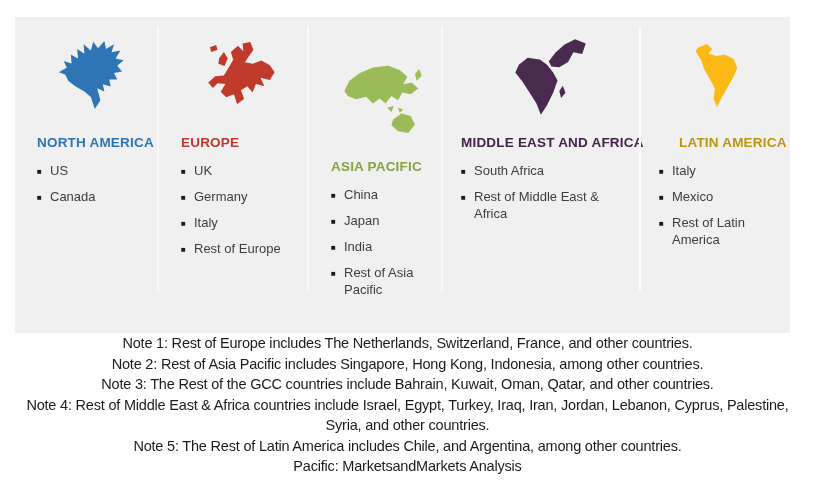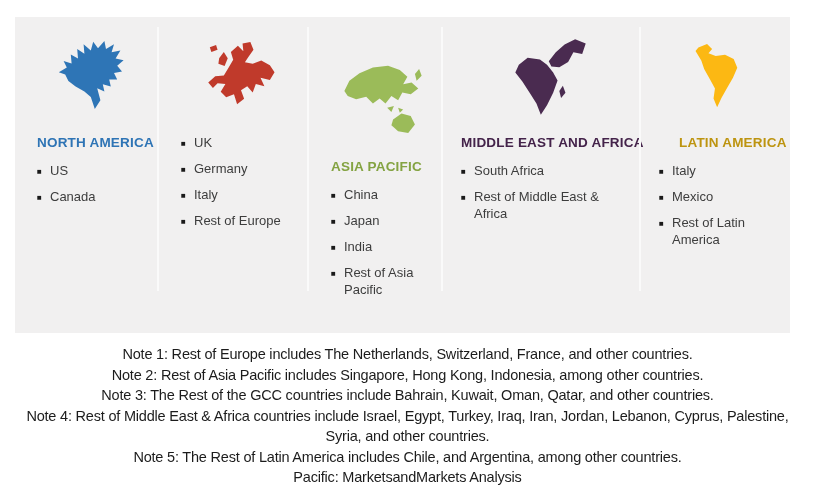--- a/index.html
+++ b/index.html
@@ -66,21 +66,21 @@
   }
   .dot{
     flex:0 0 16px;
     font-size:12px;line-height:16px;
     color:#595959;
   }
   .dot::before{content:"•";}
   .sub-wrap{margin-bottom:0 !important;}
   .sub-wrap > div{width:100%;}
   .notes{
-    position:absolute;left:0;top:344px;width:815px;
+    position:absolute;left:0;top:333px;width:815px;
     text-align:center;
   }
   .notes > div{
     font-size:14.5px;color:#1c1c1c;
     line-height:1.42;
     letter-spacing:-0.2px;
     max-width:772px;margin:0 auto;
   }
 </style>
 </head>
@@ -111,20 +111,21 @@
     <div class="divider"></div>
 
     <section class="col col-eu">
       <div class="map-box">
         <svg width="78" height="84" viewBox="0 0 100 100" aria-hidden="true">
           <path d="M34 38 L40 28 L37 18 L46 10 L53 17 L52 7 L62 5 L66 15 L59 25 L55 31 L65 33 L76 29 L87 35 L93 44 L87 54 L75 51 L80 62 L69 59 L65 70 L58 62 L50 67 L54 78 L45 85 L41 72 L31 76 L24 69 L30 59 L20 58 L14 64 L8 57 L17 49 L28 48 Z" fill="#c03a2b"></path>
           <path d="M22 26 L28 18 L33 26 L29 36 L21 33 Z" fill="#c03a2b"></path>
           <path d="M10 12 L18 9 L20 15 L12 18 Z" fill="#c03a2b"></path>
         </svg>
       </div>
+      <h3 class="region-title" style="color: rgb(189, 58, 46);">EUROPE</h3>
       <ul class="lst">
         <li>
             <span class="sq"></span>
             <span>UK</span>
           </li>
         <li>
             <span class="sq"></span>
             <span>Germany</span>
           </li>
         <li>

